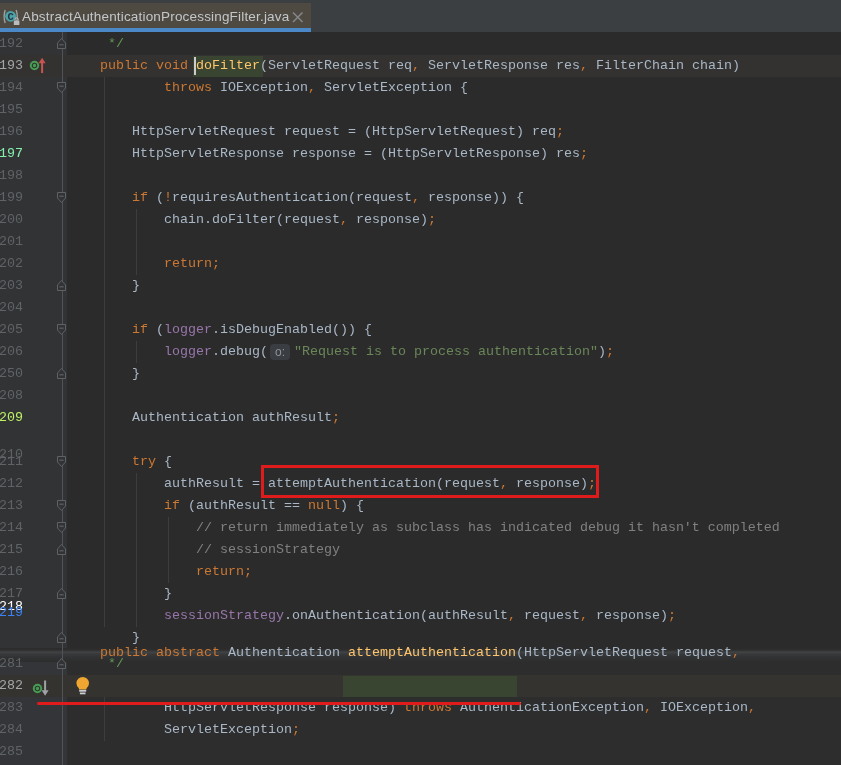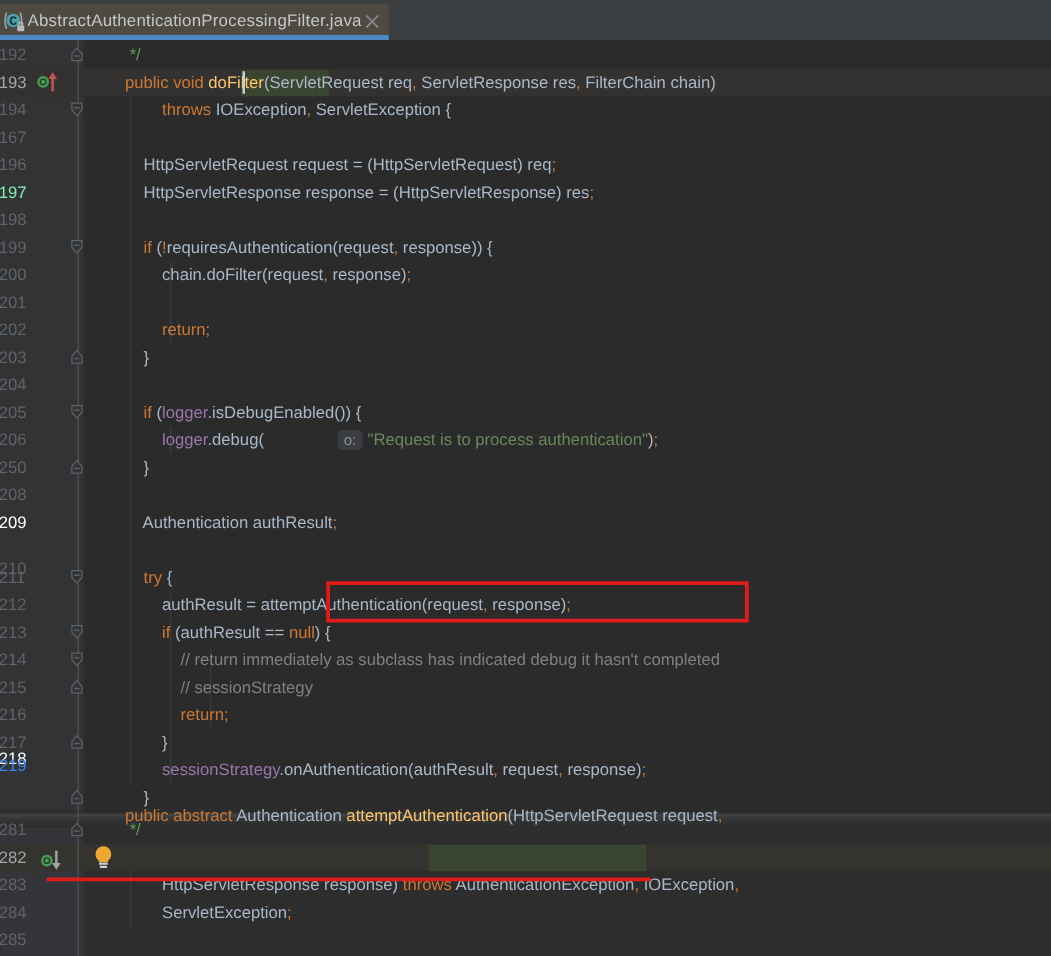--- a/index.html
+++ b/index.html
@@ -1,15 +1,15 @@
 <!DOCTYPE html>
 <html><head><meta charset="utf-8"><style>
 html,body{margin:0;padding:0;}
 body{width:841px;height:765px;background:#2b2b2b;overflow:hidden;position:relative;}
-.mono{font-family:Liberation Sans, sans-serif;font-size:13.33px;line-height:22px;white-space:pre;}
+.mono{font-family:Liberation Mono, monospace;font-size:13.33px;line-height:22px;white-space:pre;}
 .ln{position:absolute;height:22px;}
 .num{position:absolute;left:-1px;width:40px;height:22px;color:#606366;}
 </style></head><body>
 <div style="position:absolute;left:0;top:32px;width:67px;height:733px;background:#313335"></div>
 <div style="position:absolute;left:0;top:661px;width:841px;height:104px;background:#2d2d2d"></div>
 <div style="position:absolute;left:0;top:661px;width:67px;height:104px;background:#333538"></div>
 <div style="position:absolute;left:0;top:648px;width:841px;height:14px;background:linear-gradient(180deg,#2b2b2b 0%,#2e2e2e 14%,#414345 30%,#37383a 45%,#303132 70%,#2d2d2d 100%)"></div>
 <div style="position:absolute;left:0;top:55px;width:841px;height:22px;background:#333231"></div>
 <div style="position:absolute;left:0;top:675px;width:841px;height:22px;background:#343330"></div>
 <div style="position:absolute;left:193px;top:55.5px;width:70px;height:21px;background:#3a4531"></div>
@@ -32,35 +32,35 @@
 <rect x="11.8" y="13.4" width="5.6" height="4.6" rx="0.6" fill="#b9bbbd"></rect>
 <path d="M13.1,13.4 v-1.1 a1.5,1.5 0 0 1 3,0 v1.1" fill="none" stroke="#b9bbbd" stroke-width="1.1"></path>
 </svg>
 <div style="position:absolute;left:22px;top:9px;font-family:'Liberation Sans',sans-serif;font-size:13.5px;color:#c3c6ca;letter-spacing:0.18px">AbstractAuthenticationProcessingFilter.java</div>
 <svg style="position:absolute;left:292px;top:11px" width="12" height="12">
 <path d="M1,1.5 L10.5,11 M10.5,1.5 L1,11" stroke="#84878a" stroke-width="1.5"></path>
   </svg>
 <div class="mono num" style="top:33px;color:#606366">192</div>
 <div class="mono num" style="top:55px;color:#a4a6a8">193</div>
 <div class="mono num" style="top:77px;color:#606366">194</div>
-<div class="mono num" style="top:99px;color:#606366">167</div>
+<div class="mono num" style="top:99px;color:#606366">195</div>
 <div class="mono num" style="top:121px;color:#606366">196</div>
 <div class="mono num" style="top:143px;color:#86efac">197</div>
 <div class="mono num" style="top:165px;color:#606366">198</div>
 <div class="mono num" style="top:187px;color:#606366">199</div>
 <div class="mono num" style="top:209px;color:#606366">200</div>
 <div class="mono num" style="top:231px;color:#606366">201</div>
 <div class="mono num" style="top:253px;color:#606366">202</div>
 <div class="mono num" style="top:275px;color:#606366">203</div>
 <div class="mono num" style="top:297px;color:#606366">204</div>
 <div class="mono num" style="top:319px;color:#606366">205</div>
 <div class="mono num" style="top:341px;color:#606366">206</div>
 <div class="mono num" style="top:363px;color:#606366">250</div>
 <div class="mono num" style="top:385px;color:#606366">208</div>
-<div class="mono num" style="top:407px;color:#ffffff">209</div>
+<div class="mono num" style="top:407px;color:#bef264">209</div>
 <div class="mono num" style="top:444px;color:#606366">210</div>
 <div class="mono num" style="top:451px;color:#606366">211</div>
 <div class="mono num" style="top:473px;color:#606366">212</div>
 <div class="mono num" style="top:495px;color:#606366">213</div>
 <div class="mono num" style="top:517px;color:#606366">214</div>
 <div class="mono num" style="top:539px;color:#606366">215</div>
 <div class="mono num" style="top:561px;color:#606366">216</div>
 <div class="mono num" style="top:583px;color:#606366">217</div>
 <div class="mono num" style="top:596px;color:#ffffff">218</div>
 <div class="mono num" style="top:602px;color:#3b82f6">219</div>

